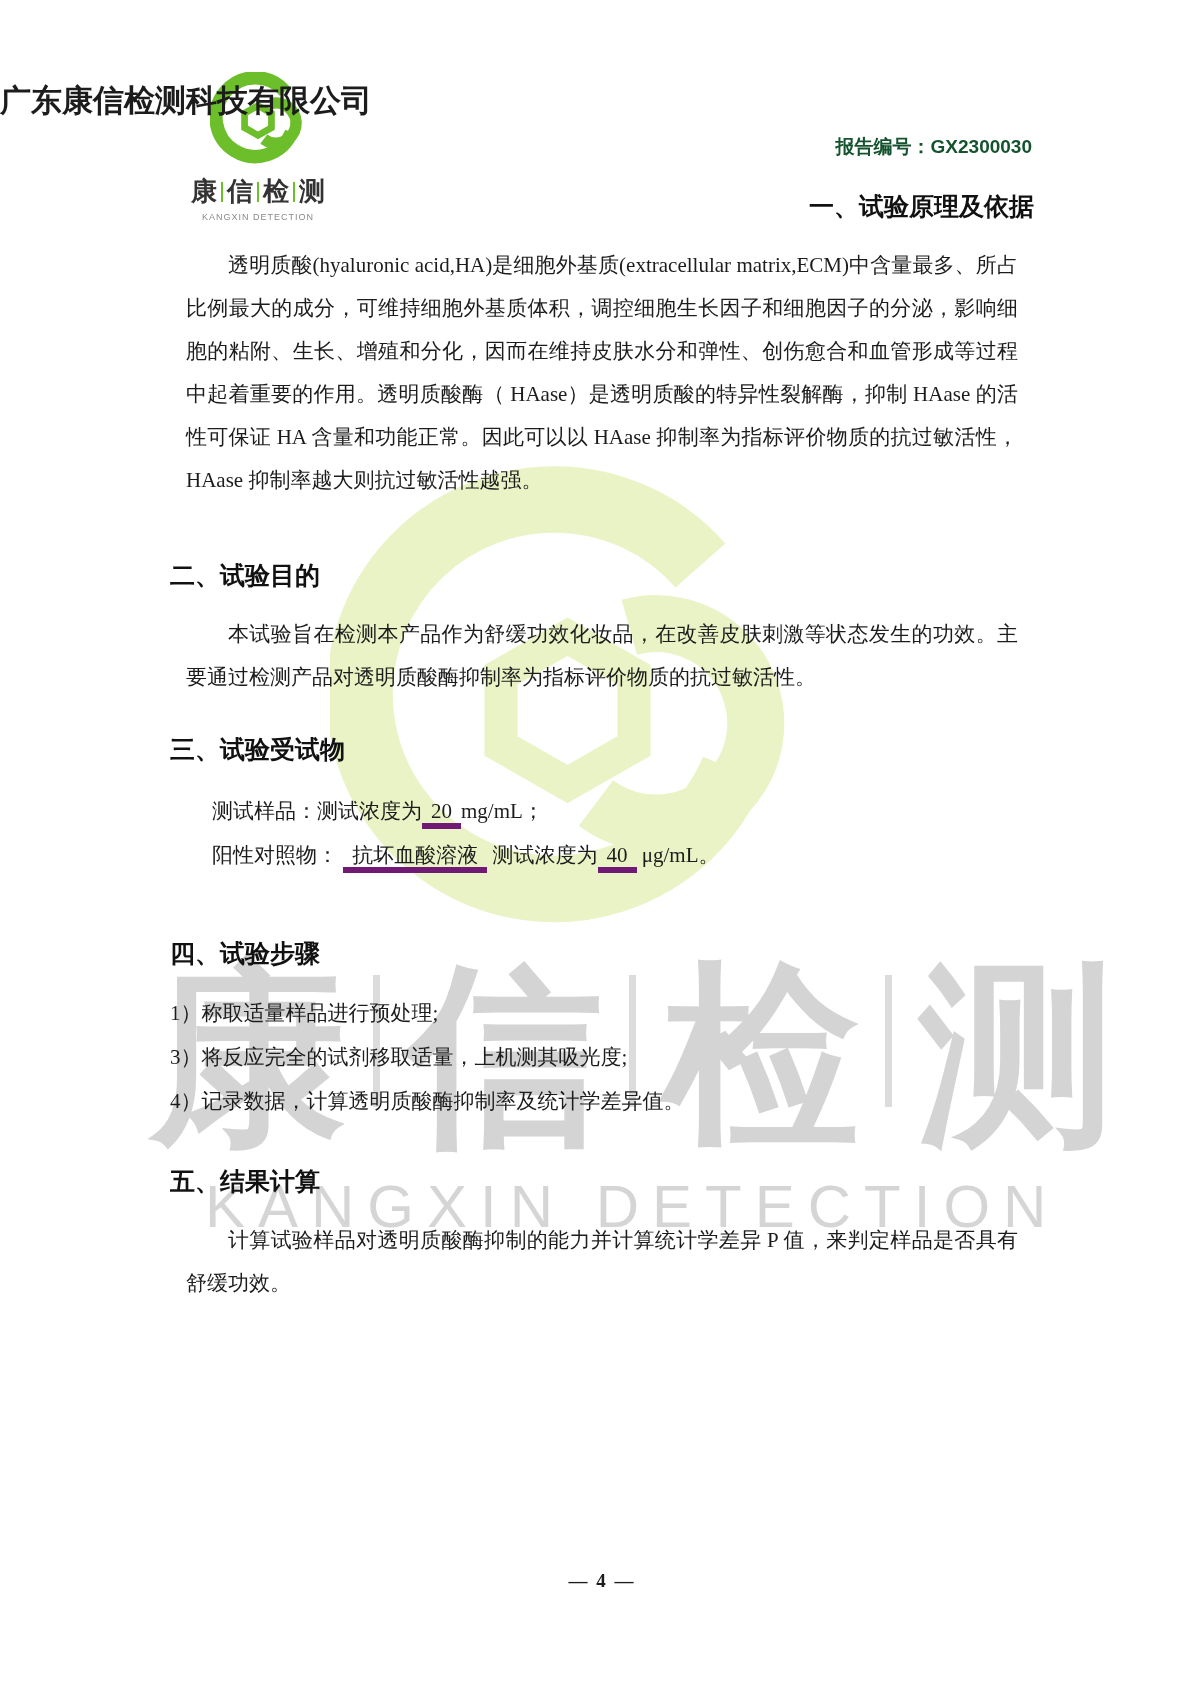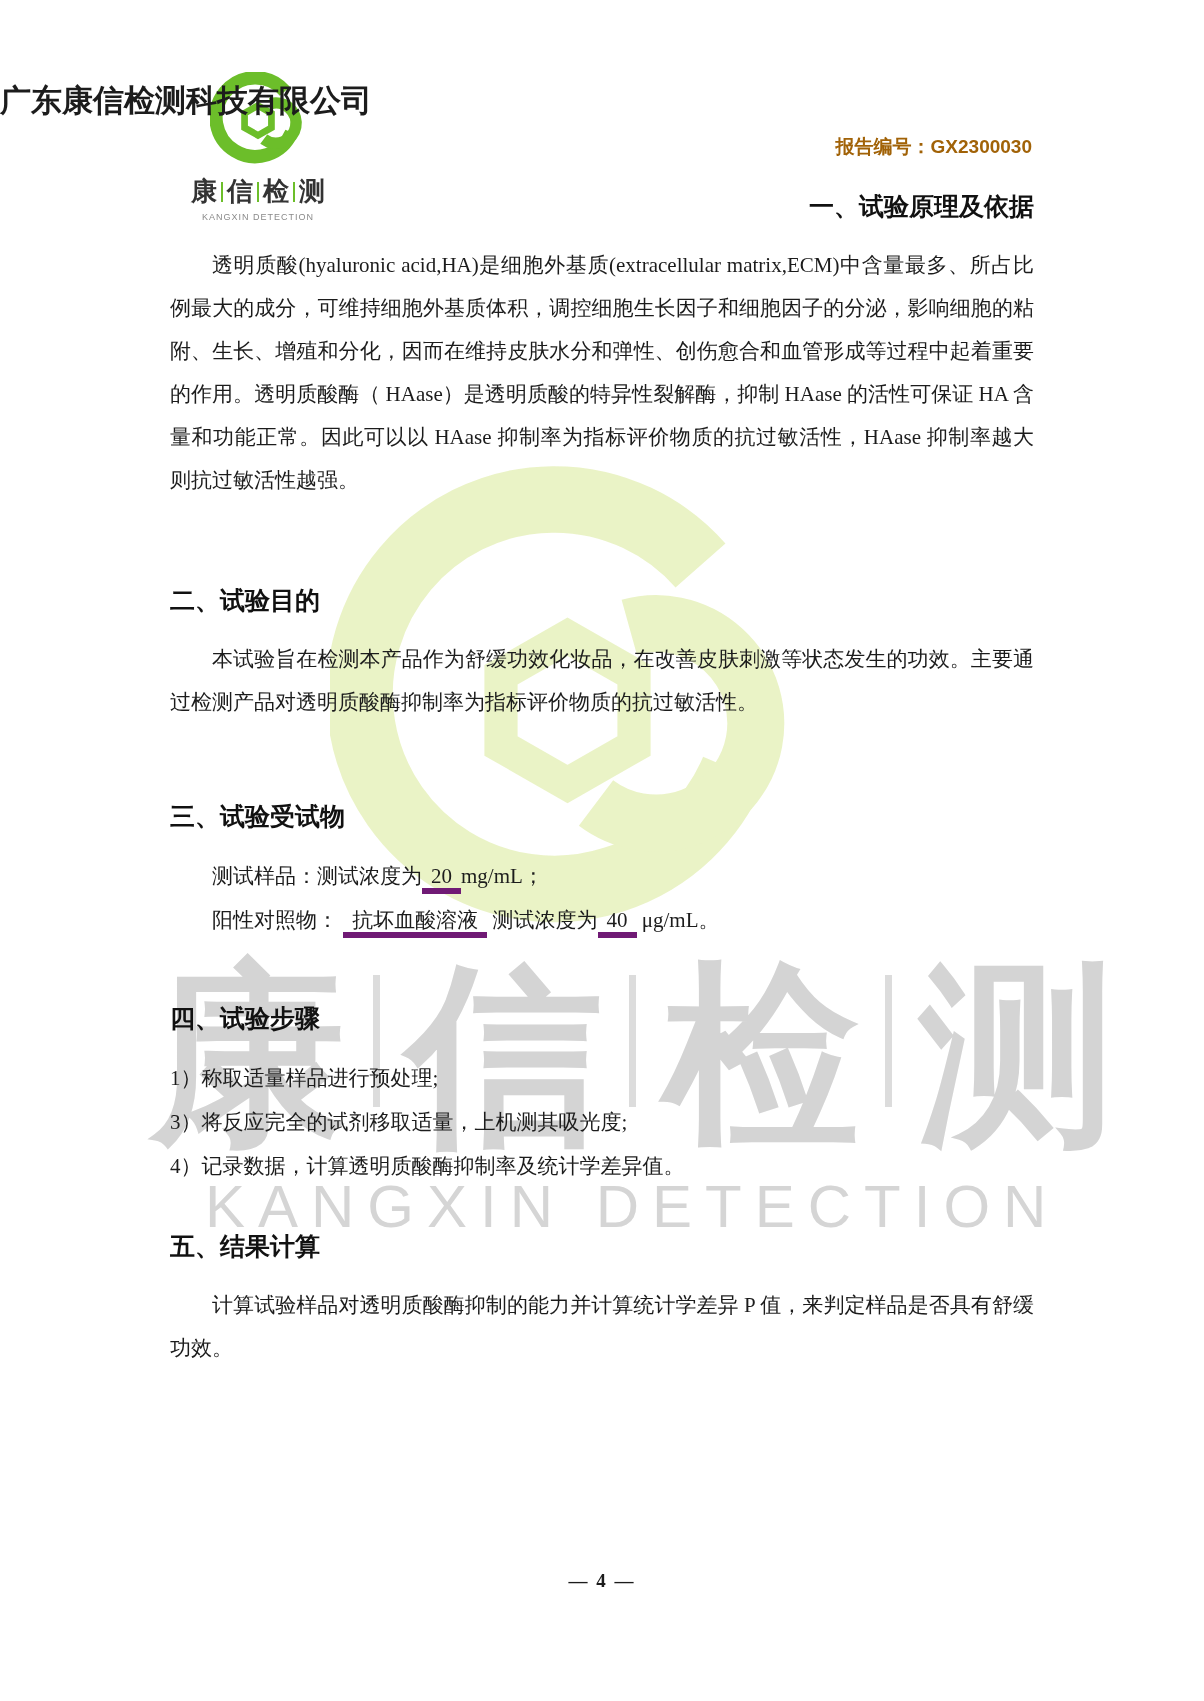--- a/index.html
+++ b/index.html
@@ -22,28 +22,28 @@
   .logo-name{display:flex;align-items:center;justify-content:center;gap:4px;
              font-family:"Liberation Sans","DejaVu Sans",sans-serif;font-weight:bold;
              font-size:26px;color:#333;margin-top:2px;}
   .logo-name .bar{width:2px;height:20px;background:#6cbe2a;}
   .logo-sub{font-family:"Liberation Sans","DejaVu Sans",sans-serif;font-size:9px;
             letter-spacing:1px;color:#8a8a8a;margin-top:3px;}
   .company-name{position:absolute;left:0;top:80px;width:1120px;text-align:left;
                 font-size:31px;font-weight:bold;z-index:2;}
   .report-no{position:absolute;top:134px;right:172px;z-index:2;
              font-family:"Liberation Sans","DejaVu Sans",sans-serif;
-             font-weight:bold;font-size:19px;color:#a16207;}
+             font-weight:bold;font-size:19px;color:#14532d;}
 
   
   .content{position:absolute;left:170px;top:190px;width:864px;z-index:2;}
   h2{font-size:25px;line-height:34px;font-weight:bold;margin:0 0 20px 0;color:#111;}
-  .mt1{margin-top:0;text-align:right;} .mt2{margin-top:82px;} .mt3{margin-top:76px;}
+  .mt1{margin-top:0;text-align:right;} .mt2{margin-top:57px;} .mt3{margin-top:36px;font-family:Liberation Mono, monospace;}
   .mt4{margin-top:60px;} .mt5{margin-top:42px;}
-  .body-p{font-size:21px;line-height:43px;text-align:justify;text-indent:2em;margin:0;}
+  .body-p{font-size:21px;line-height:43px;text-align:justify;text-indent:2em;margin:16px;}
   .indent-line{font-size:21px;line-height:44px;margin-left:42px;}
   .step{font-size:21px;line-height:44px;}
   .u{border-bottom:6px solid #701a75;padding:0 9px;}
 
   .page-num{position:absolute;left:0;top:1570px;width:1204px;text-align:center;
             font-size:19px;font-weight:bold;letter-spacing:2px;z-index:2;}
 </style>
 </head>
 <body>
 

